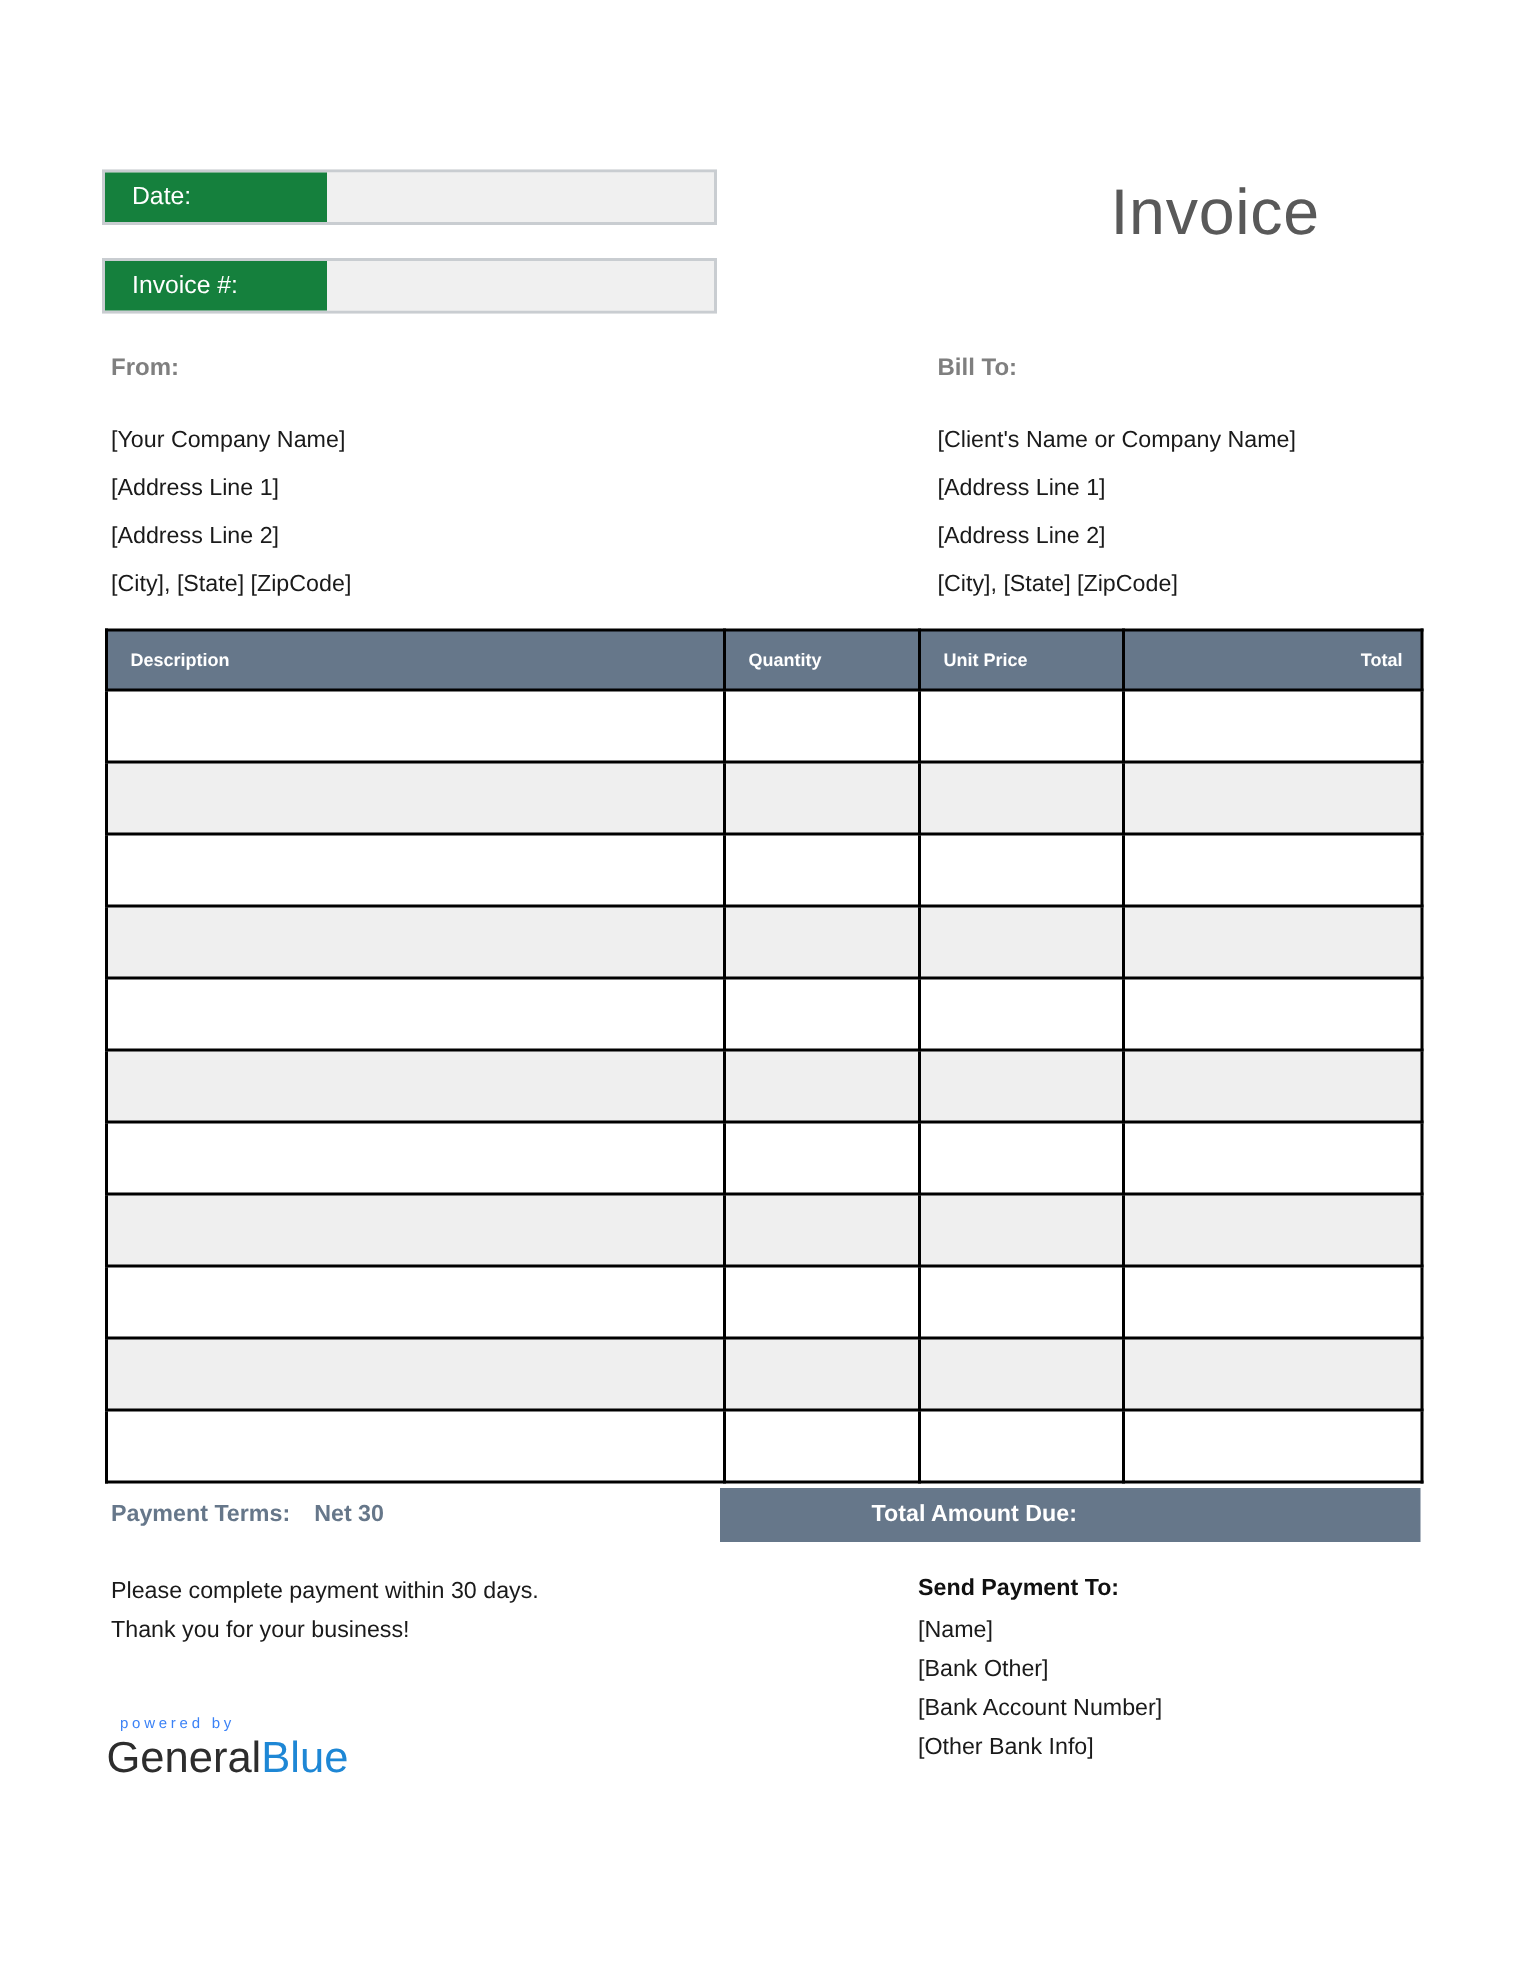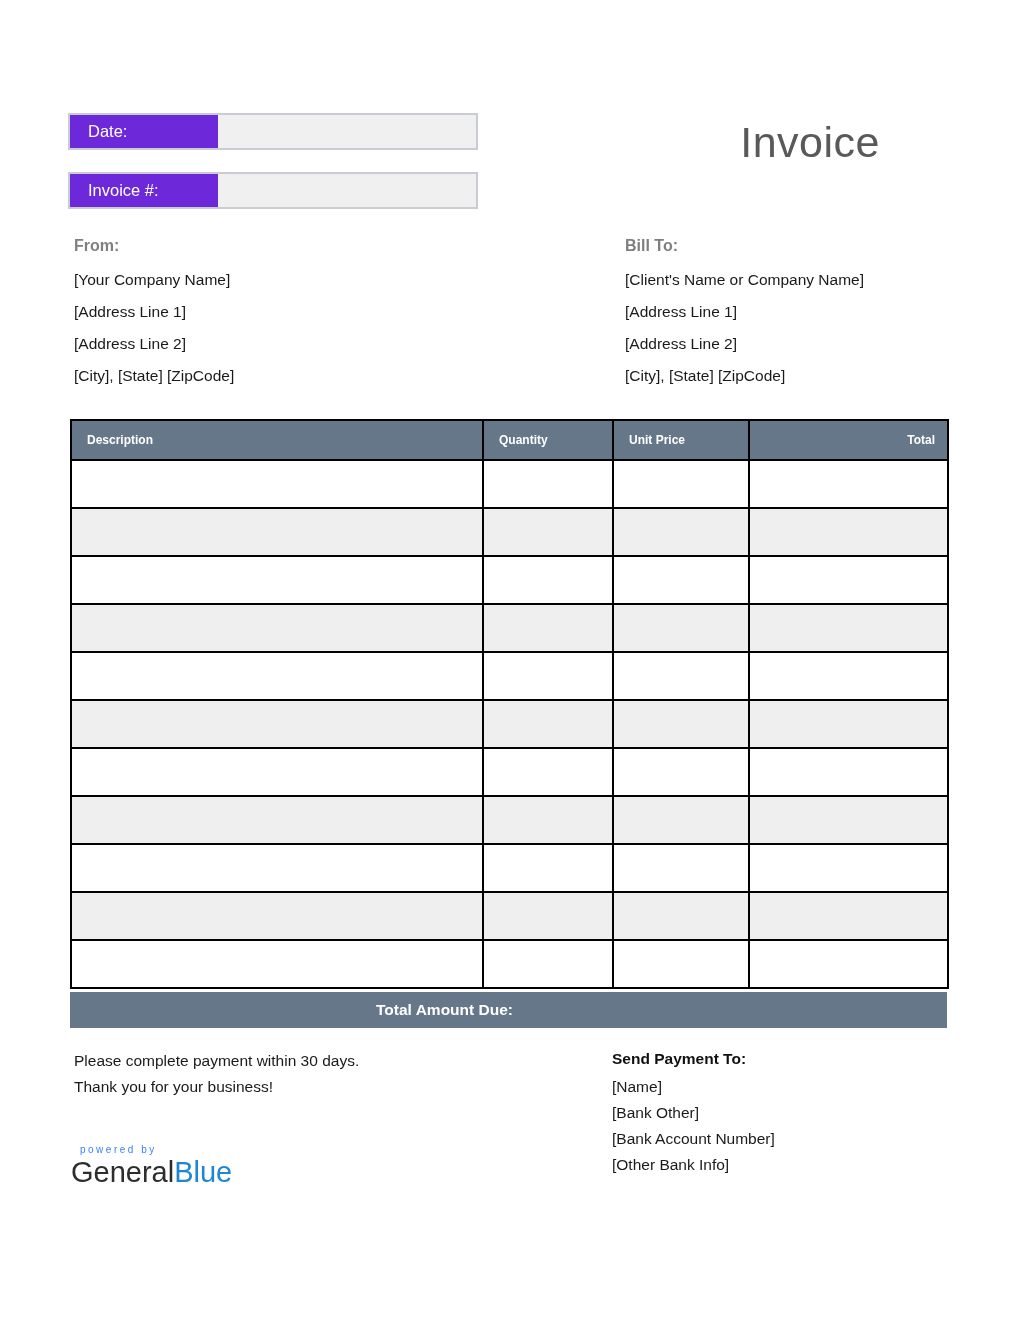--- a/index.html
+++ b/index.html
@@ -3,35 +3,35 @@
 <meta charset="utf-8">
 <style>
   * { margin:0; padding:0; box-sizing:border-box; }
   html,body { background:#ffffff; }
   body { font-family:"Liberation Sans", sans-serif; color:#1a1a1a; }
   .page { position:relative; width:1020px; height:1320px; background:#ffffff; overflow:hidden; }
 
   
   .field-strip { position:absolute; left:68px; width:410px; height:37px;
     border:2px solid #c9cdd1; display:flex; background:#f0f0f0; }
-  .field-strip .field-label { width:148px; background:#6d28d9; color:#ffffff;
+  .field-strip .field-label { width:148px; background:#15803d; color:#ffffff;
     font-size:16.5px; display:flex; align-items:center; padding-left:18px; }
   .field-strip .field-input { flex:1; background:#f0f0f0; }
   #date-strip { top:113px; }
   #invoice-strip { top:172px; }
 
   
   .doc-title { position:absolute; top:120px; right:140px; font-size:43px;
     font-weight:400; color:#595959; line-height:1.05; letter-spacing:0.5px; }
 
   
   .addr-block { position:absolute; top:237px; }
   #from-block { left:74px; }
   #billto-block { left:625px; }
-  .addr-heading { color:#7f7f7f; font-weight:bold; font-size:16px; margin-bottom:9px; }
+  .addr-heading { color:#7f7f7f; font-weight:bold; font-size:16px; margin-bottom:23px; }
   .addr-lines div { font-size:15.5px; line-height:32px; color:#1a1a1a; }
 
   
   table.items { position:absolute; left:70px; top:419px; width:877px;
     border-collapse:collapse; table-layout:fixed; }
   table.items th, table.items td { border:2px solid #000; }
   table.items th { background:#66778a; color:#ffffff; font-size:12px; font-weight:bold;
     height:40px; text-align:left; padding:0 0 0 15px; }
   table.items th.col-total { text-align:right; padding:0 12px 0 0; }
   table.items td { height:48px; background:#ffffff; font-size:15px; padding:0 8px; }
@@ -191,20 +191,24 @@
         <tr>
           <td></td>
           <td></td>
           <td></td>
           <td></td>
         </tr>
       </tbody>
   </table>
 
   <div class="summary-row">
+    <div class="payment-terms">
+      <span class="pt-label">Payment Terms:</span>
+      <span class="pt-value">Net 30</span>
+    </div>
     <div class="total-due-bar">
       <span>Total Amount Due:</span>
       <span class="td-value"></span>
     </div>
   </div>
 
   <div class="note-block" id="terms-block">
     <div class="note-lines">
 
     <div>Please complete payment within 30 days.</div>

